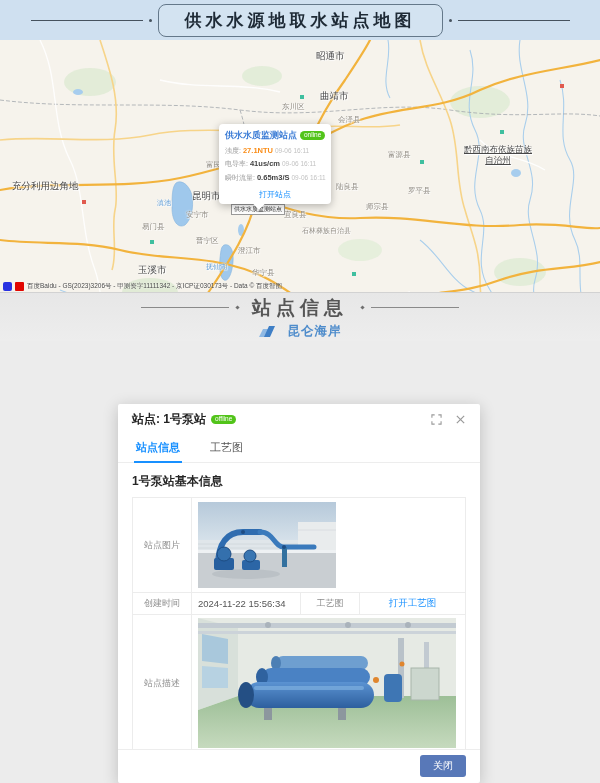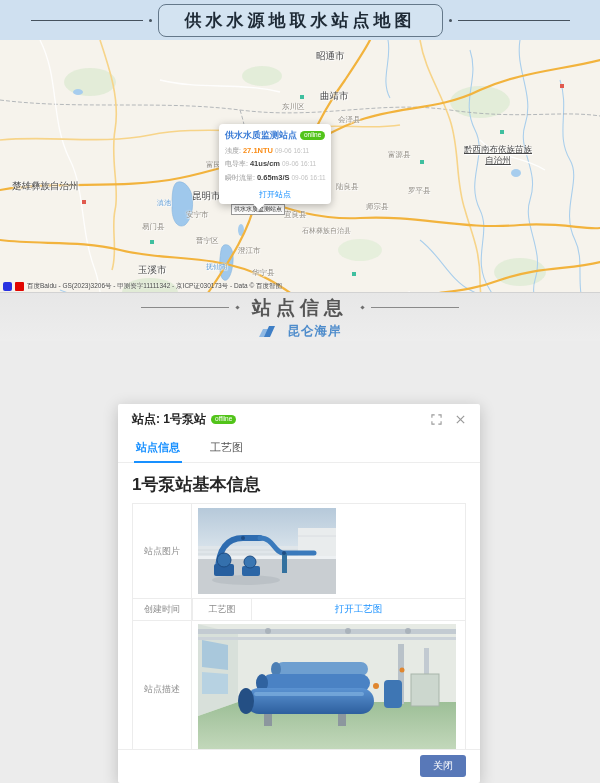--- a/index.html
+++ b/index.html
@@ -74,21 +74,21 @@
     box-shadow:0 3px 16px rgba(0,0,0,0.20);display:flex;flex-direction:column;border-radius:2px;}
   .modal-header{display:flex;align-items:center;padding:7px 14px 5px;}
   .modal-title{font-size:12px;font-weight:bold;color:#222;}
   .m-pill{margin-left:5px;}
   .header-icons{margin-left:auto;display:flex;align-items:center;gap:13px;}
   .hicon{width:11px;height:11px;cursor:pointer;}
   .tabs{display:flex;gap:26px;padding:0 16px;border-bottom:1px solid #ededed;}
   .tab{font-size:11px;color:#555;padding:7px 2px 6px;cursor:pointer;}
   .tab.active{color:#1890ff;border-bottom:2px solid #1890ff;margin-bottom:-1px;font-weight:bold;}
   .modal-body{flex:1;padding:8px 14px 4px;overflow:hidden;}
-  .body-heading{font-size:17px;font-weight:bold;color:#262626;margin:2px 0 7px;}
+  .body-heading{font-size:12px;font-weight:bold;color:#262626;margin:2px 0 7px;}
   .info-table{border:1px solid #ececec;}
   .itr{display:flex;border-bottom:1px solid #ececec;}
   .itr.last{border-bottom:none;}
   .ilabel{flex:0 0 54px;border-right:1px solid #ececec;display:flex;align-items:center;justify-content:center;
     font-size:9px;color:#8c8c8c;padding:4px 2px;text-align:center;}
   .ival{flex:1;padding:4px 6px;font-size:9.5px;color:#555;display:flex;align-items:center;}
   .ival.created{flex:0 0 96px;}
   .ilabel.mid{border-left:none;}
   .link{color:#1890ff;cursor:pointer;}
   .action-cell{justify-content:center;}
@@ -172,21 +172,21 @@
       <rect x="500" y="90" width="4" height="4" fill="#3fbf9f"></rect>
       <rect x="560" y="44" width="4" height="4" fill="#e05a4e"></rect>
       <rect x="82" y="160" width="4" height="4" fill="#e05a4e"></rect>
     </g>
   </svg>
 
   <span class="mlabel city" style="left:316px;top:10px">昭通市</span>
   <span class="mlabel city" style="left:320px;top:50px">曲靖市</span>
   <span class="mlabel city" style="left:192px;top:150px">昆明市</span>
   <span class="mlabel city" style="left:138px;top:224px">玉溪市</span>
-  <span class="mlabel city" style="left:12px;top:140px">楚雄彝族自治州</span>
+  <span class="mlabel city" style="left:12px;top:140px">充分利用边角地</span>
   <span class="mlabel city wrapLabel" style="left:460px;top:104px">黔西南布依族苗族自治州</span>
 
   <span class="mlabel town" style="left:338px;top:75px">会泽县</span>
   <span class="mlabel town" style="left:282px;top:62px">东川区</span>
   <span class="mlabel town" style="left:268px;top:100px;font-size:7px">寻甸回族彝族自治县</span>
   <span class="mlabel town" style="left:206px;top:120px">富民县</span>
   <span class="mlabel town" style="left:186px;top:170px">安宁市</span>
   <span class="mlabel town" style="left:196px;top:196px">晋宁区</span>
   <span class="mlabel town" style="left:284px;top:170px">宜良县</span>
   <span class="mlabel town" style="left:302px;top:186px;font-size:7px">石林彝族自治县</span>
@@ -323,20 +323,21 @@
             <rect x="44" y="58" width="18" height="10" rx="2" fill="#2c66a6"></rect>
             <circle cx="52" cy="54" r="6" fill="#3a76b2" stroke="#1d4c83" stroke-width="1"></circle>
             <circle cx="45" cy="30" r="2" fill="#1d4c83"></circle>
             <circle cx="86" cy="45" r="2" fill="#1d4c83"></circle>
           </svg>
         </div>
       </div>
 
       <div class="itr">
         <div class="ilabel">创建时间</div>
+        <div class="ival created">2024-11-22 15:56:34</div>
         <div class="ilabel mid" style="border-left:1px solid #ececec">工艺图</div>
         <div class="ival action-cell">
           <span class="link">打开工艺图</span>
         </div>
       </div>
 
       <div class="itr last">
         <div class="ilabel">站点描述</div>
         <div class="ival col">
           <svg width="258" height="130" viewBox="0 0 258 130">

